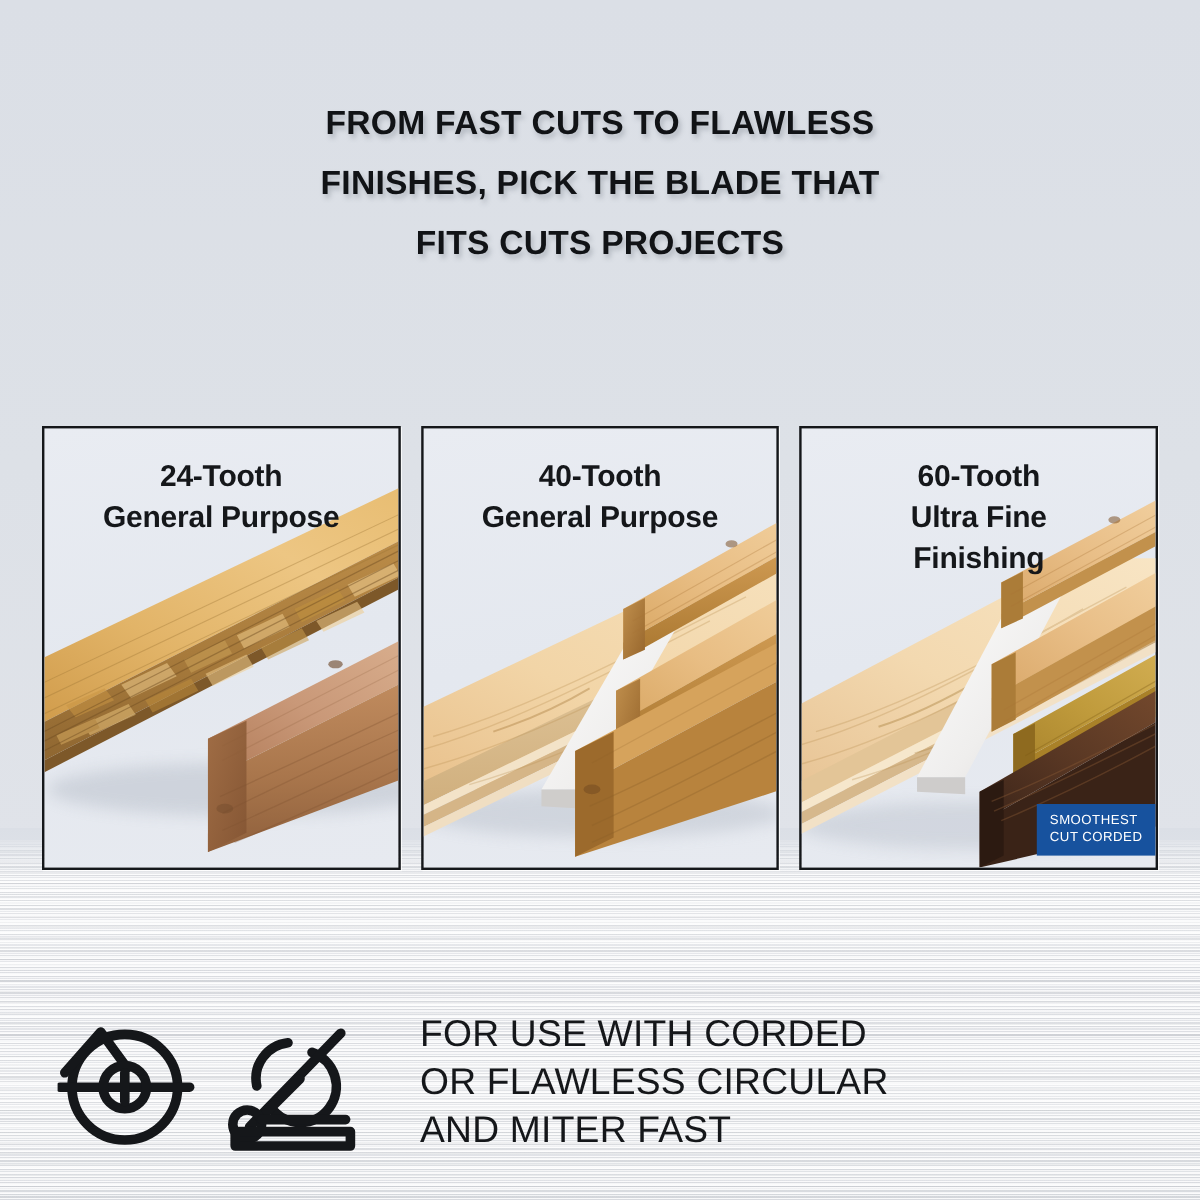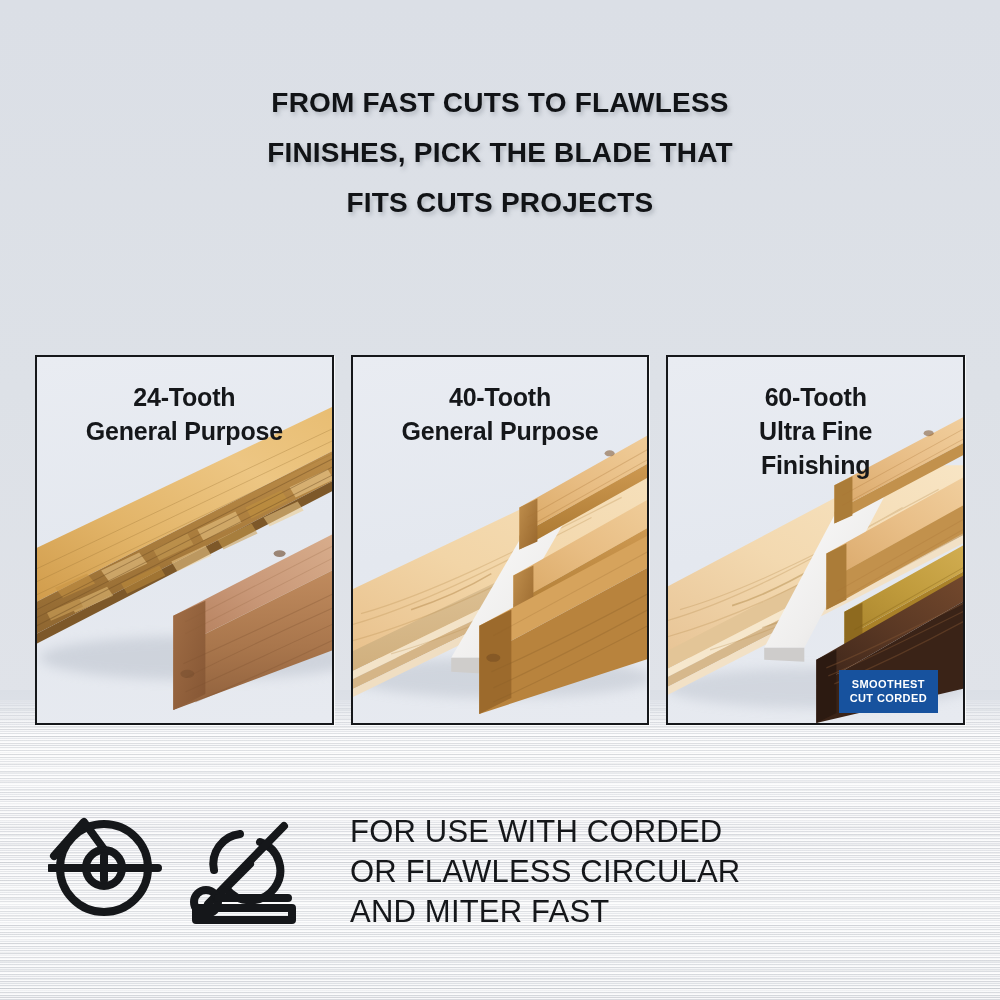--- a/index.html
+++ b/index.html
@@ -81,37 +81,36 @@
     color:#15171a;
     letter-spacing:-0.2px;
   }
   .panel-title .tl { display:block; }
 
   .art { position:absolute; left:0; top:0; width:100%; height:100%; z-index:2; }
 
   
   .badge {
     position:absolute; z-index:9;
-    right:25px; bottom:10px;
+    right:0; bottom:10px;
     background:#17529e;
     color:#ffffff;
     padding:7px 11px 8px 11px;
-    text-align:center;
-    font-weight:bold;
+    font-weight:normal;
     font-size:11px;
     line-height:14px;
     letter-spacing:0.4px;
   }
   .badge .bl { display:block; white-space:nowrap; }
 
   
   #footer {
     position:absolute; left:48px; top:812px;
     width:910px; height:150px;
-    display:flex; align-items:flex-start;
+    display:flex; align-items:flex-end;
   }
   .foot-icon { flex:0 0 auto; }
   #icon-circular { margin-right:22px; }
   #icon-miter { margin-right:44px; }
   #footer-text {
     font-weight:500;
     font-size:31px;
     line-height:40px;
     color:#15171a;
     letter-spacing:0.2px;

